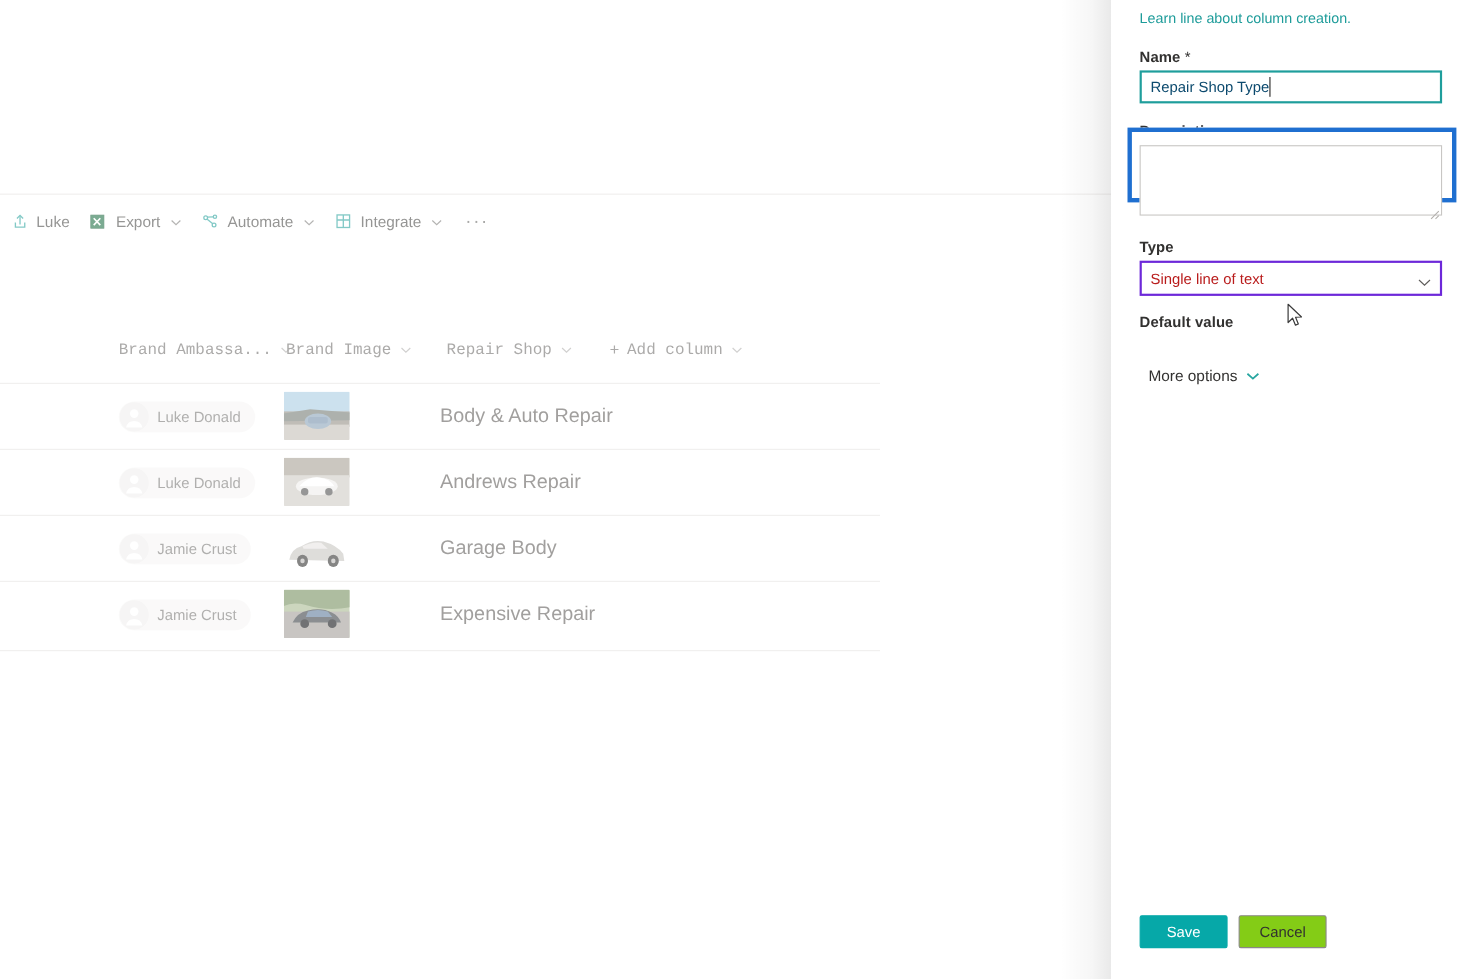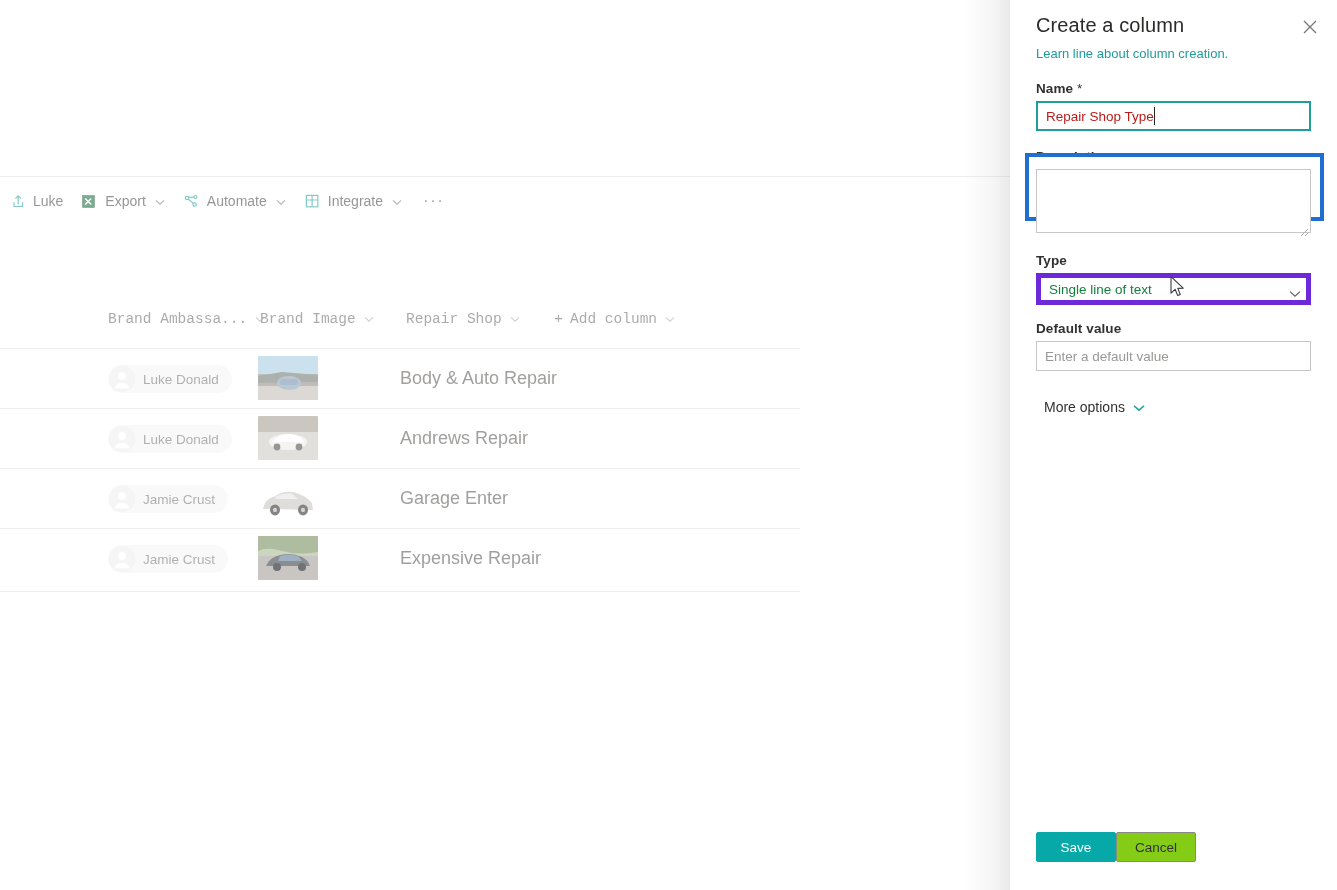--- a/index.html
+++ b/index.html
@@ -128,21 +128,21 @@
 
   .name-highlight {
     position: absolute; left: 15px; top: 72px; width: 299px; height: 68px;
     border: 4px solid #1f6fd0; background: #ffffff;
   }
   .name-group { position: relative; margin-top: 20px; padding: 0 0 2px 0; z-index: 2; }
 
   .txt-input {
     width: 100%; height: 30px; border: 1px solid #c8c6c4; background: #fff;
     font-family: "Liberation Sans", sans-serif; font-size: 13.5px;
-    color: #b91c1c; padding: 0 8px; outline: none; border-radius: 0;
+    color: #0c4a6e; padding: 0 8px; outline: none; border-radius: 0;
   }
   .txt-input::placeholder { color: #9a9896; }
   .txt-input.focused { border: 2px solid #1f9e9c; }
 
   .caretwrap { position: relative; }
   .caret {
     position: absolute; top: 6px; width: 1px; height: 18px; background: #252423;
   }
 
   .field { margin-top: 16px; }
@@ -153,42 +153,42 @@
     padding: 6px 8px; resize: none; outline: none; border-radius: 0;
   }
   .ta-wrap { position: relative; }
   .ta-grip {
     position: absolute; right: 2px; bottom: 3px; width: 11px; height: 11px;
     pointer-events: none;
   }
 
   .select-wrap { position: relative; }
   .select-box {
-    width: 100%; height: 32px; border: 5px solid #6d28d9; background: #fff;
+    width: 100%; height: 32px; border: 2px solid #6d28d9; background: #fff;
     display: flex; align-items: center; padding: 0 8px;
-    font-size: 13.5px; color: #15803d;
+    font-size: 13.5px; color: #b91c1c;
   }
   .select-chev { position: absolute; right: 10px; top: 11px; }
 
   .checkrow { display: flex; align-items: center; margin-top: 16px; }
   .checkbox {
     width: 19px; height: 19px; border: 1px solid #8a8886; background: #fff; flex: none;
   }
   .checkrow .clabel { margin-left: 10px; font-size: 13.5px; color: #323130; }
   .info-icon { margin-left: 7px; width: 15px; height: 15px; display: block; }
 
   .more-options {
     display: inline-flex; align-items: center; margin-top: 28px; margin-left: 8px;
     font-size: 14px; color: #323130;
   }
   .more-options .chev { margin-left: 8px; }
 
   .panel-footer {
     position: absolute; left: 0; bottom: 0; width: 327px; height: 74px;
-    padding: 16px 26px; display: flex; align-items: flex-start; gap: 0;
+    padding: 16px 26px; display: flex; align-items: flex-start; gap: 10px;
   }
   .btn {
     height: 30px; min-width: 80px; font-family: "Liberation Sans", sans-serif;
     font-size: 13.5px; border-radius: 2px; cursor: pointer;
     display: inline-flex; align-items: center; justify-content: center;
     padding: 0 16px;
   }
   .btn-primary { background: #06a8a8; color: #ffffff; border: 1px solid #06a8a8; }
   .btn-default { background: #84cc16; color: #323130; border: 1px solid #8a8886; }
 
@@ -377,21 +377,21 @@
           <svg viewBox="0 0 60 40" preserveAspectRatio="none">
             <rect width="60" height="40" fill="#ffffff"></rect>
             <path d="M5 28 Q7 19 16 17 Q26 11 36 13 Q48 16 54 23 L55 29z" fill="#d2d0cd"></path>
             <path d="M17 17 Q26 13 34 14 L40 19 L18 19z" fill="#eceae8"></path>
             <circle cx="17" cy="29" r="5" fill="#575756"></circle>
             <circle cx="17" cy="29" r="2" fill="#c9c7c5"></circle>
             <circle cx="45" cy="29" r="5" fill="#575756"></circle>
             <circle cx="45" cy="29" r="2" fill="#c9c7c5"></circle>
           </svg>
         </div>
-        <div class="shopcell" style="top:20px">Garage Enter</div>
+        <div class="shopcell" style="top:20px">Garage Body</div>
       </div>
 
       <div class="row" style="top:228px">
         <div class="persona" style="top:17px">
           <span class="avatar">
             <svg viewBox="0 0 26 26">
                 <circle cx="13" cy="13" r="13" fill="#eceaea"></circle>
                 <circle cx="13" cy="10" r="3.9" fill="#ffffff"></circle>
                 <path d="M5.6 22.6a7.6 7.6 0 0 1 14.8 0z" fill="#ffffff"></path>
               </svg>
@@ -412,30 +412,20 @@
         <div class="shopcell" style="top:20px">Expensive Repair</div>
       </div>
 
     </div>
   </div>
 
   <div class="panel-shadow"></div>
 
   <div class="panel">
 
-    <div class="panel-head">
-      <div class="panel-title">Create a column</div>
-      <div class="panel-close">
-        <span>
-          <svg viewBox="0 0 14 14" width="14" height="14" fill="none" stroke="#7a7876" stroke-width="1.25">
-            <path d="M1 1 L13 13 M13 1 L1 13"></path>
-          </svg>
-        </span>
-      </div>
-    </div>
 
     <a class="panel-learn" href="#">Learn line about column creation.</a>
 
     <div class="panel-body">
 
       <div class="name-highlight"></div>
 
       <div class="name-group">
         <div class="field-label">
           <span>Name</span><span class="req"> *</span>
@@ -467,21 +457,20 @@
           <span class="select-chev">
             <svg viewBox="0 0 12 8" width="12" height="8" fill="none" stroke="#605e5c" stroke-width="1.1">
                 <path d="M1 1.6 L6 6.2 L11 1.6"></path>
               </svg>
           </span>
         </div>
       </div>
 
       <div class="field">
         <div class="field-label">Default value</div>
-        <input class="txt-input" type="text" placeholder="Enter a default value" style="">
       </div>
 
 
       <div class="more-options">
         <span>More options</span>
         <span class="chev">
           <svg viewBox="0 0 12 8" width="12" height="8" fill="none" stroke="#27a6a0" stroke-width="1.6">
               <path d="M1 1.8 L6 6.2 L11 1.8"></path>
             </svg>
         </span>

